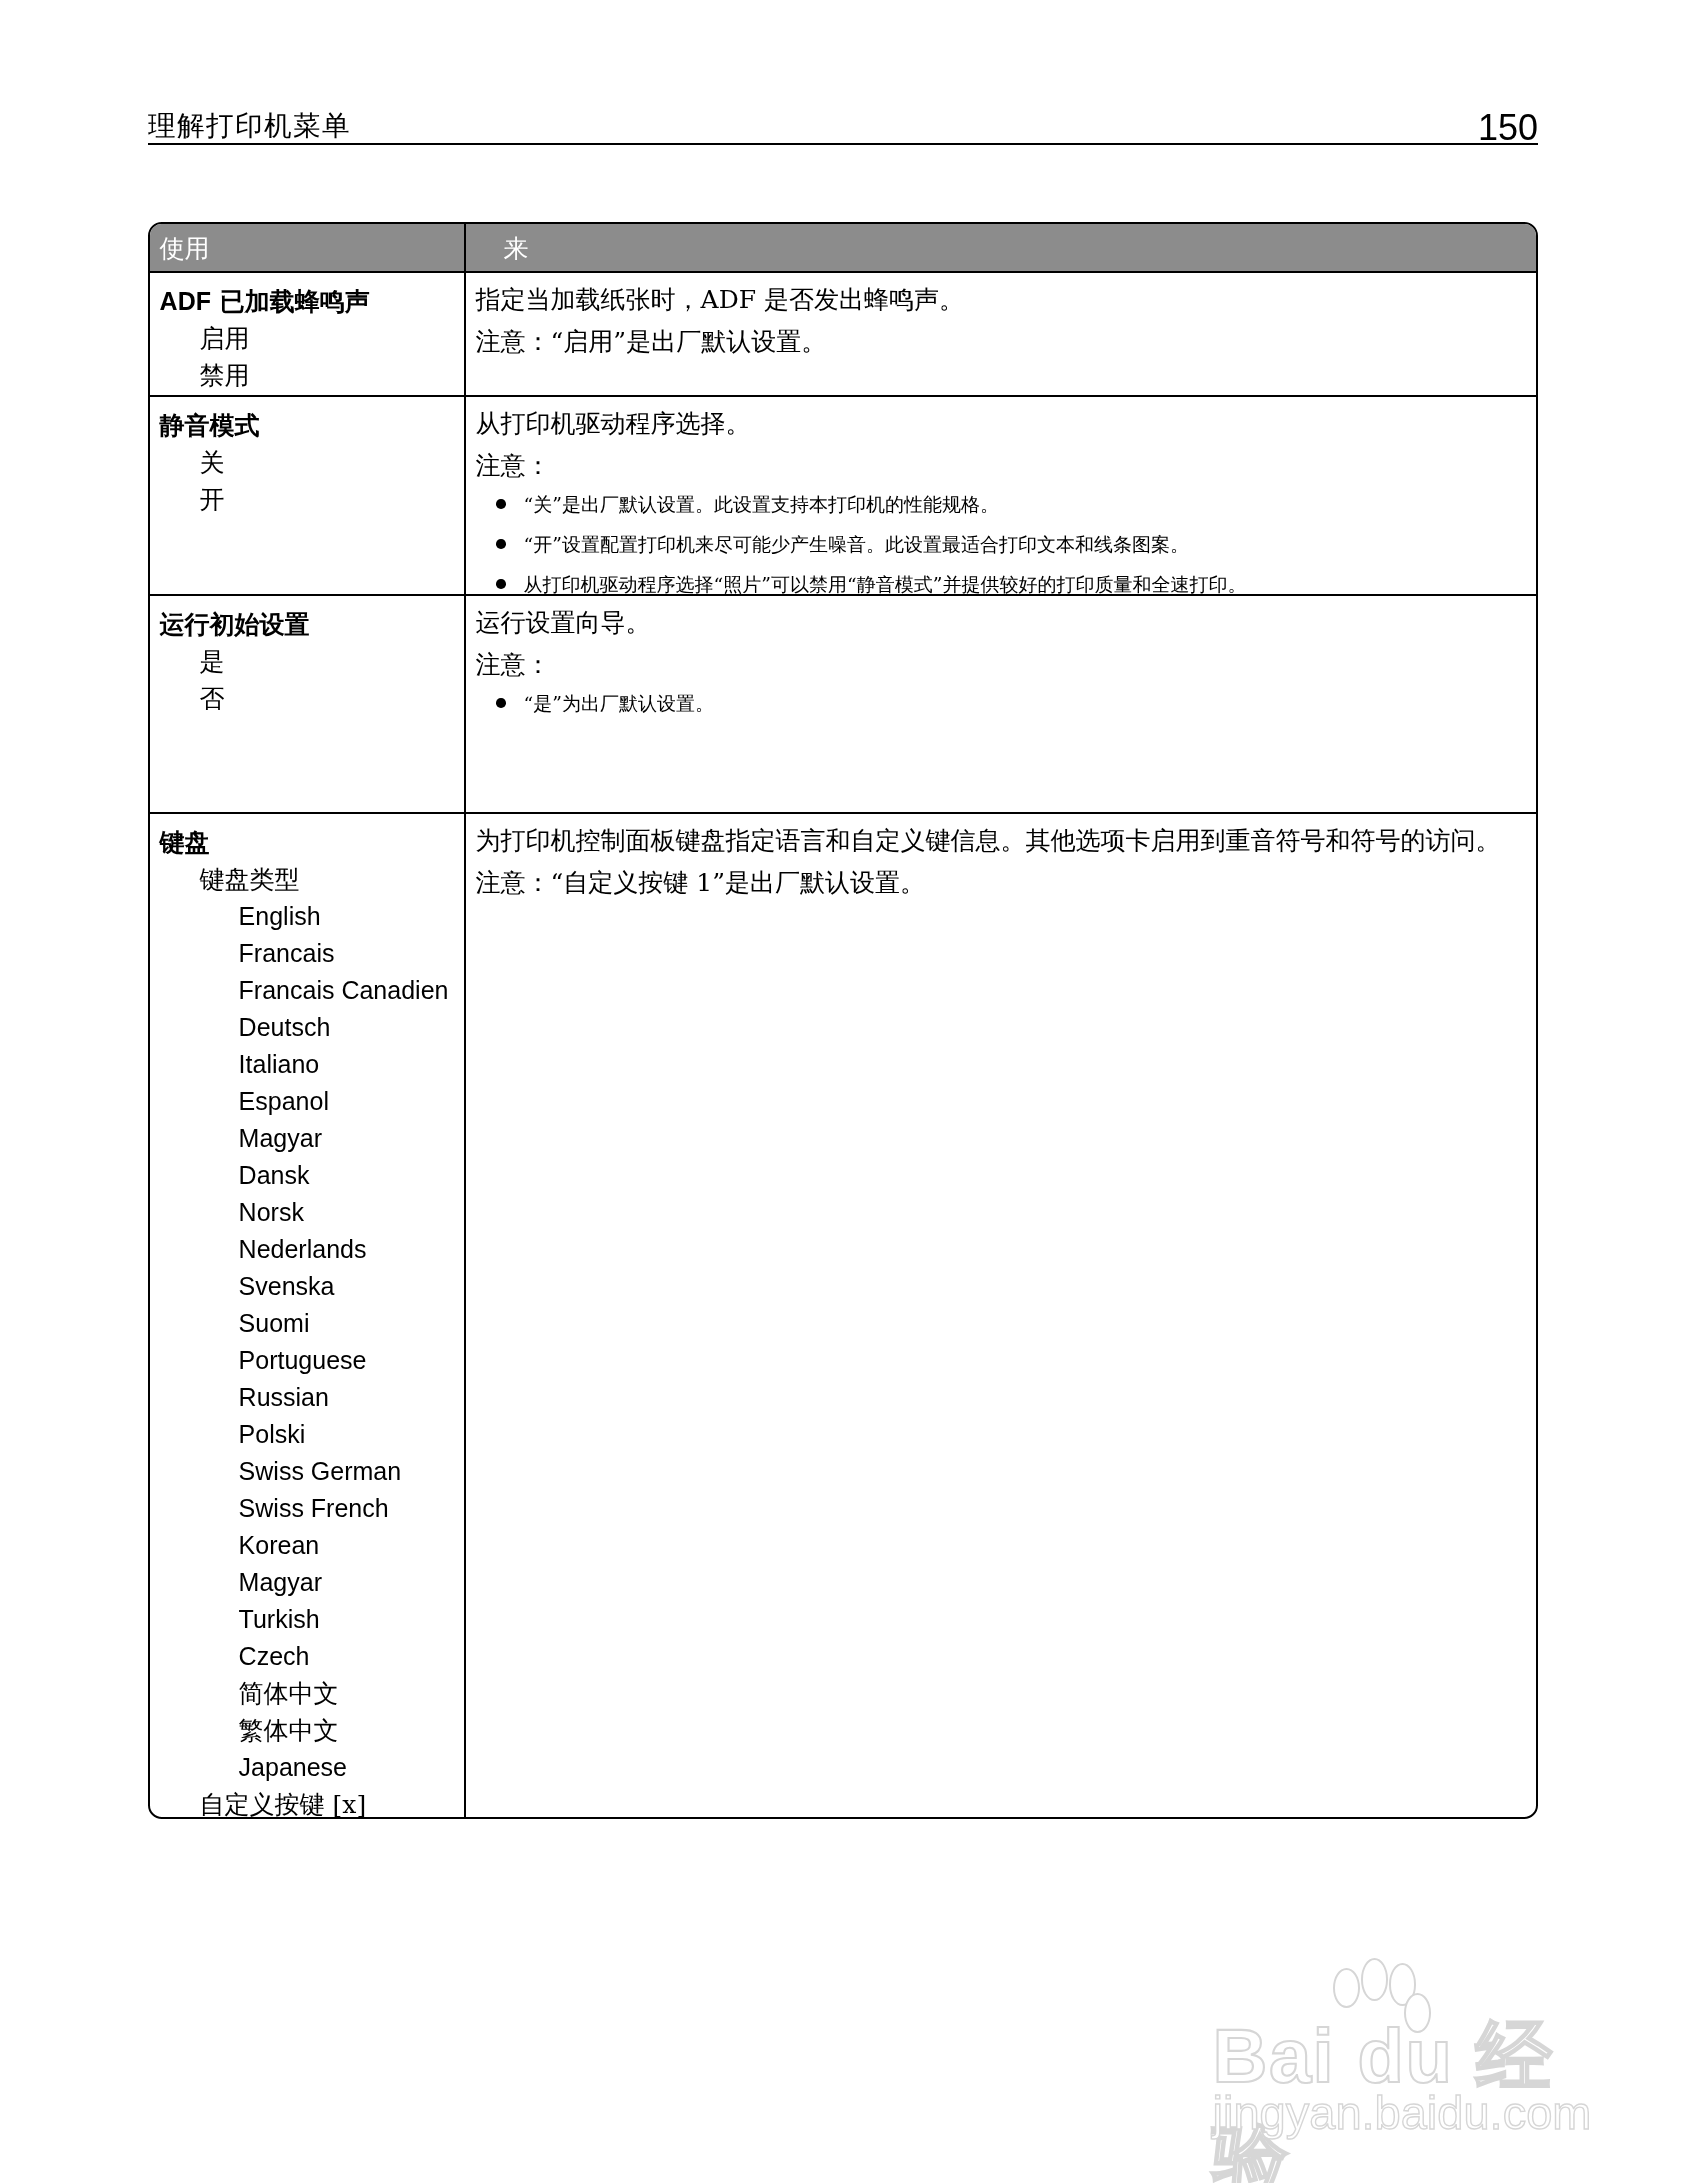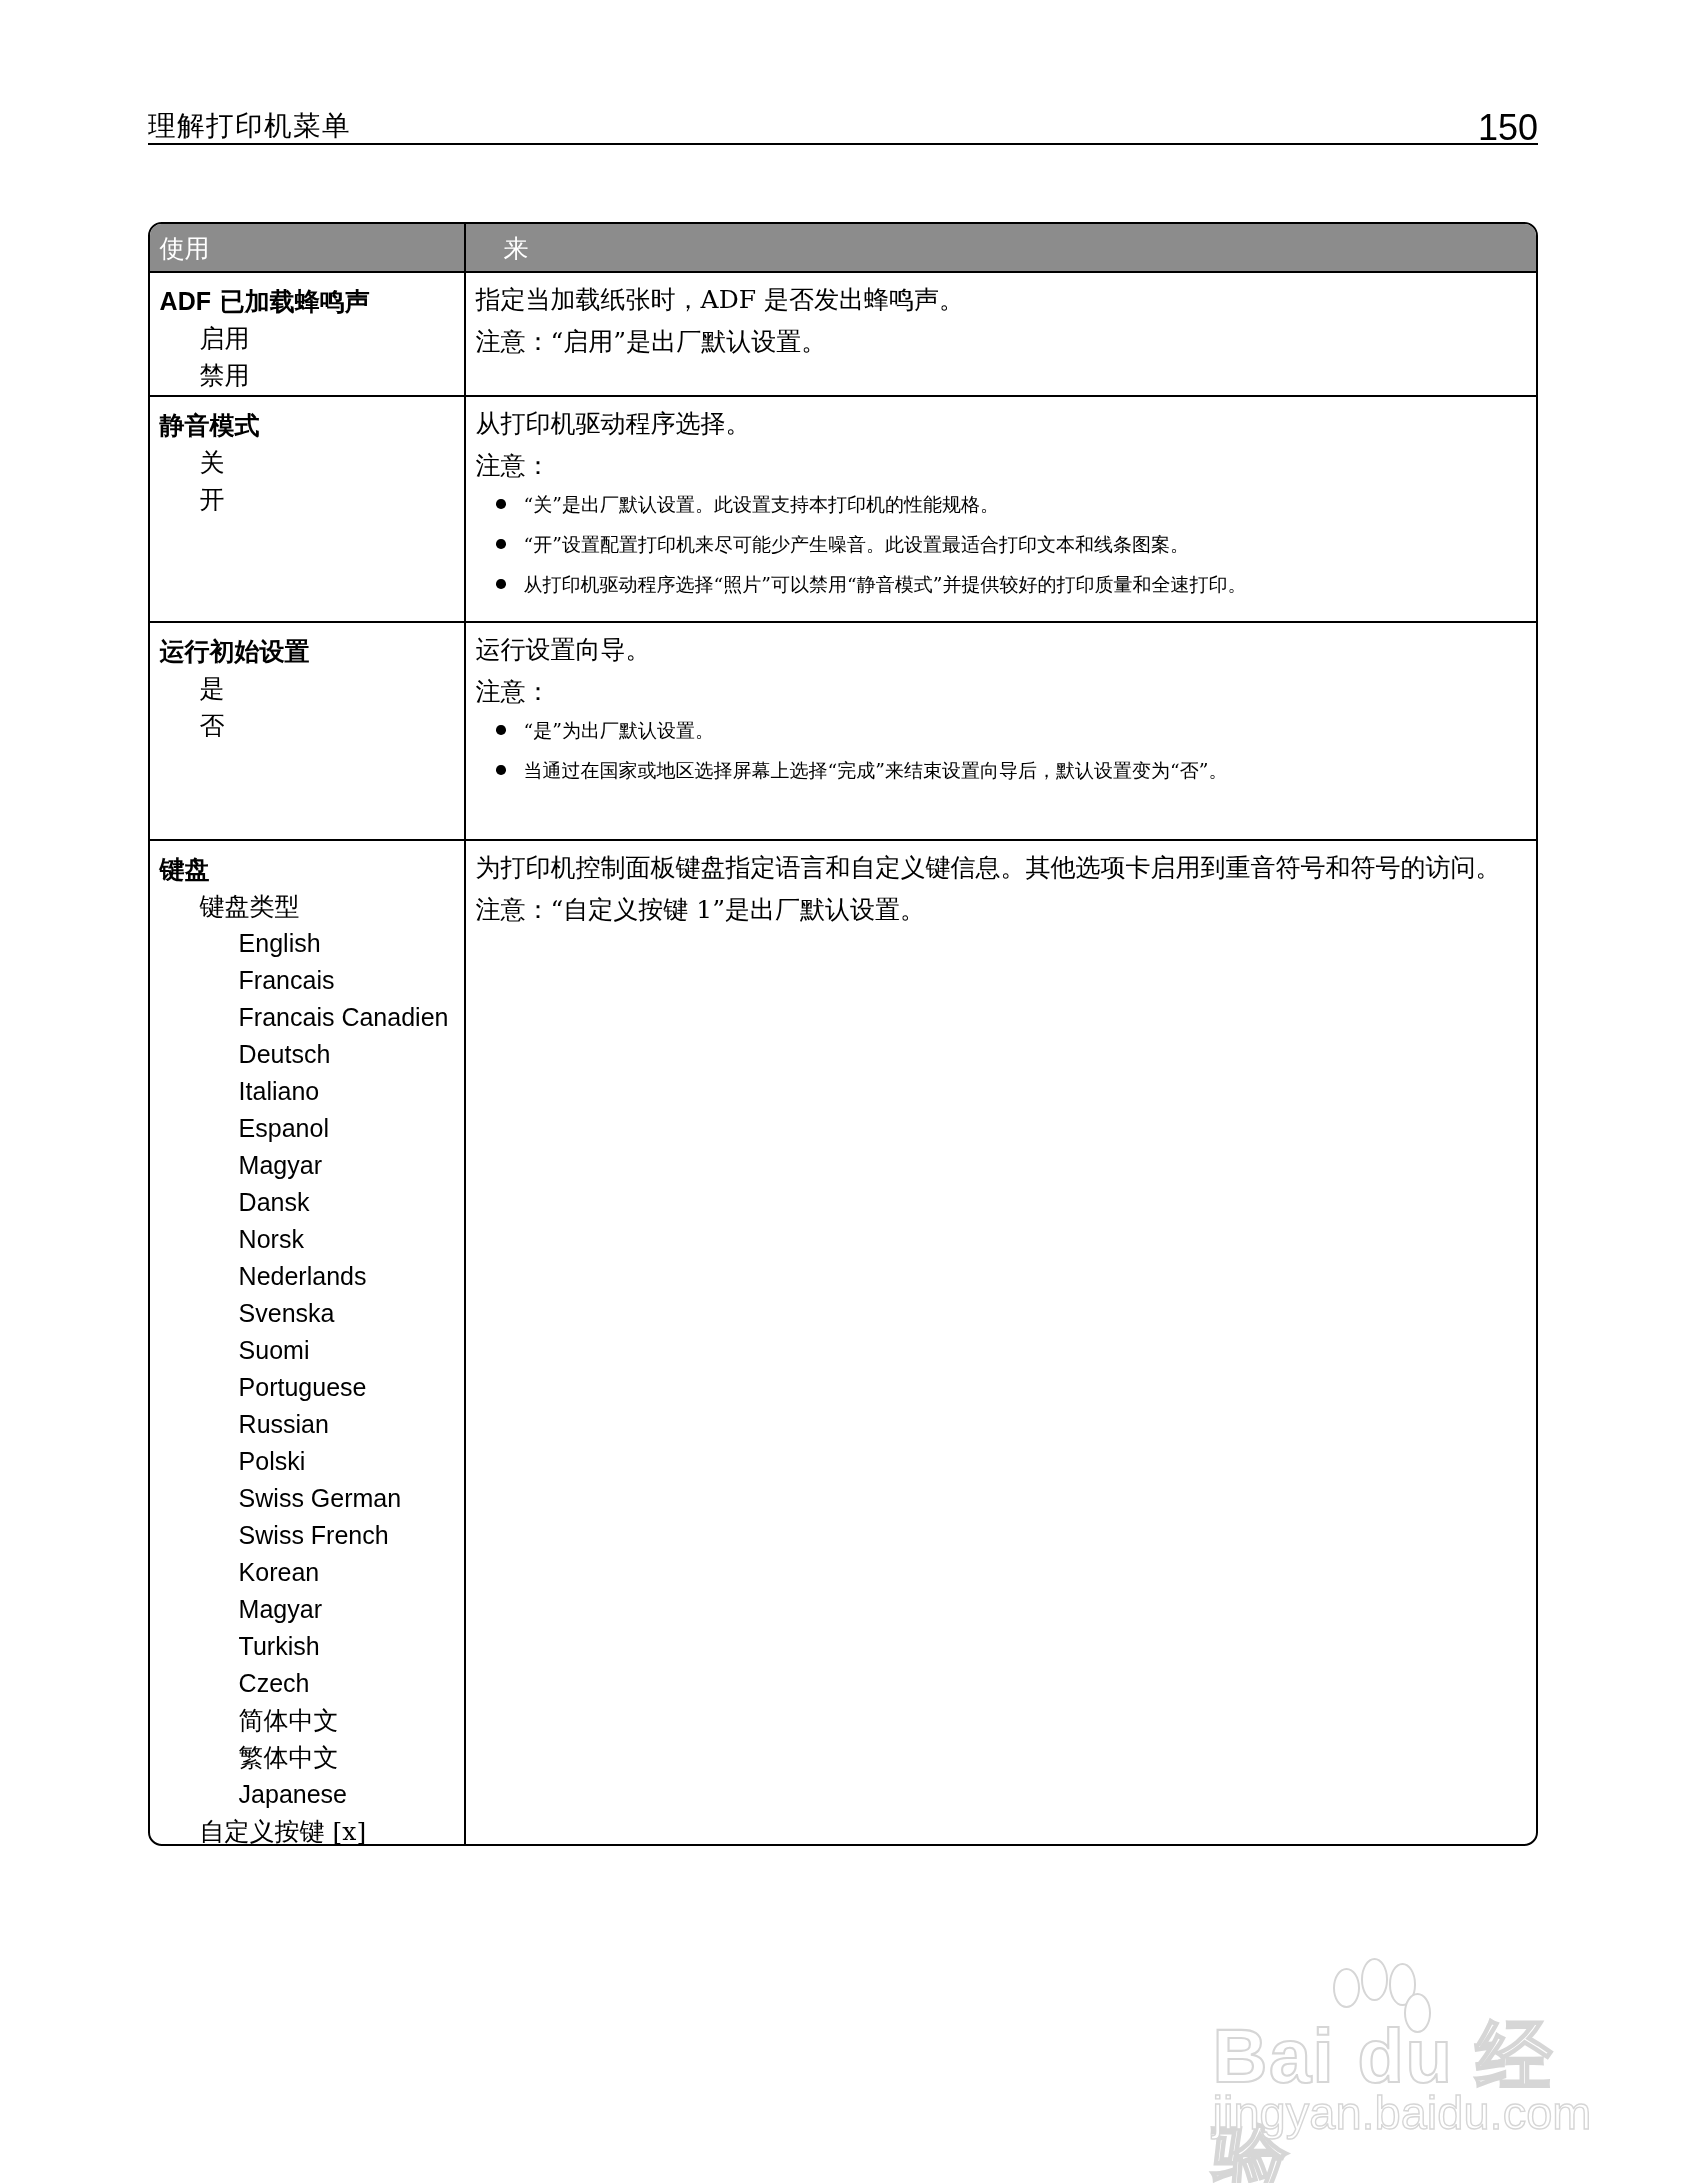--- a/index.html
+++ b/index.html
@@ -88,21 +88,21 @@
       <div class="menu-title"><span class="latin">ADF</span><span> 已加载蜂鸣声</span></div>
       <div class="opt">启用</div>
       <div class="opt">禁用</div>
     </div>
     <div class="cell c2">
       <p class="desc">指定当加载纸张时，ADF 是否发出蜂鸣声。</p>
       <p class="desc"><span class="note-label">注意：</span><span>“启用”是出厂默认设置。</span></p>
     </div>
   </div>
 
-  <div class="row" style="height:226px;">
+  <div class="row" style="height:199px;">
     <div class="cell c1">
       <div class="menu-title">静音模式</div>
       <div class="opt">关</div>
       <div class="opt">开</div>
     </div>
     <div class="cell c2">
       <p class="desc">从打印机驱动程序选择。</p>
       <p class="desc note-label">注意：</p>
       <ul class="bullets">
         <li><span class="dot"></span><span>“关”是出厂默认设置。此设置支持本打印机的性能规格。</span></li>
@@ -116,21 +116,20 @@
     <div class="cell c1">
       <div class="menu-title">运行初始设置</div>
       <div class="opt">是</div>
       <div class="opt">否</div>
     </div>
     <div class="cell c2">
       <p class="desc">运行设置向导。</p>
       <p class="desc note-label">注意：</p>
       <ul class="bullets">
         <li><span class="dot"></span><span>“是”为出厂默认设置。</span></li>
-        <li style="padding-right:83px;"><span class="dot"></span><span>当通过在国家或地区选择屏幕上选择“完成”来结束设置向导后，默认设置变为“否”。</span></li>
       </ul>
     </div>
   </div>
 
   <div class="row" style="height:1003px;">
     <div class="cell c1">
       <div class="menu-title">键盘</div>
       <div class="opt">键盘类型</div>
       <div class="opt2">English</div>
       <div class="opt2">Francais</div>

